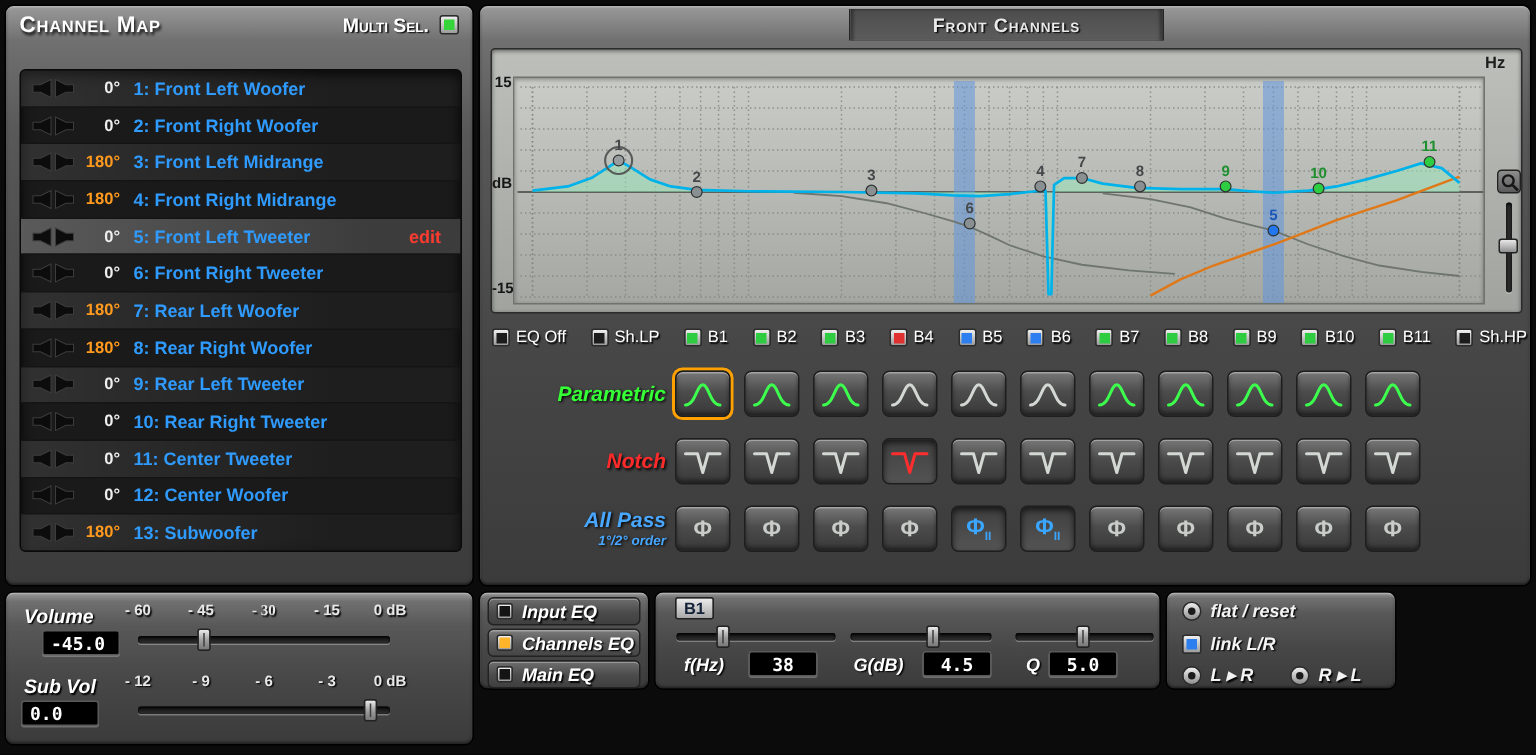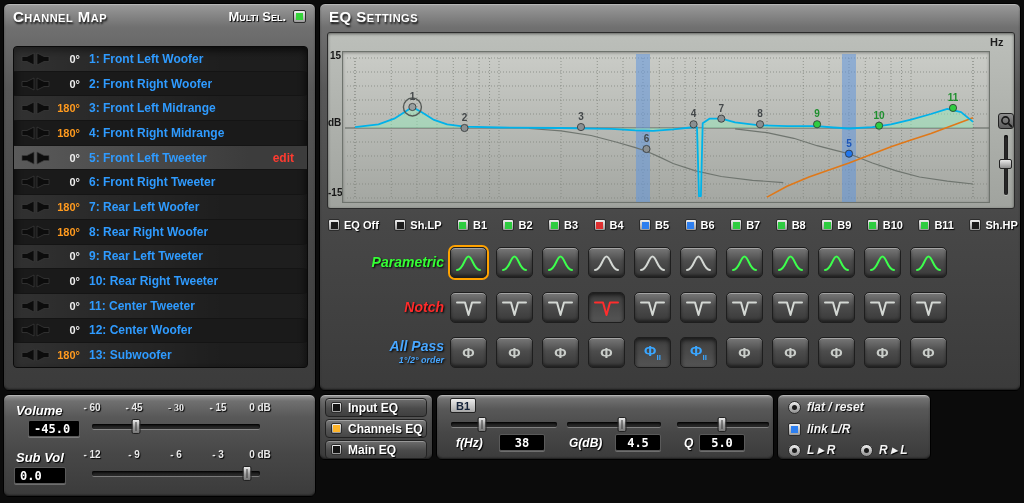--- a/index.html
+++ b/index.html
@@ -70,42 +70,42 @@
   #zoom-btn{position:absolute;left:670px;top:80px;width:16px;height:16px;border-radius:3px;border:1px solid #222;
     background:linear-gradient(180deg,#8e8e8e,#5c5c5c);display:flex;align-items:center;justify-content:center}
   #vtrack{position:absolute;left:676px;top:102px;width:4px;height:60px;background:#2a2a2a;
     box-shadow:0 1px 0 rgba(255,255,255,.3), inset 0 1px 2px #000;border-radius:2px}
   #vthumb{position:absolute;left:671px;top:126px;width:13px;height:10px;border:1px solid #222;border-radius:2px;
     background:linear-gradient(180deg,#e8e8e8,#909090)}
 
   #switch-row{position:absolute;left:8px;top:213px;width:690px;height:16px;display:flex;justify-content:space-between;align-items:center}
   .sw-item{display:flex;align-items:center;gap:4px}
   .sw-item .led{width:12px;height:12px}
-  .sw-label{font-size:11px;font-weight:bold;color:#fff;text-shadow:1px 1px 1px #000;white-space:nowrap}
+  .sw-label{font-size:11px;font-weight:normal;color:#fff;text-shadow:1px 1px 1px #000;white-space:nowrap}
 
   .flabel{position:absolute;left:8px;width:116px;text-align:right;font-style:italic;font-weight:bold;font-size:14px;
     text-shadow:1px 1px 2px #000;white-space:nowrap}
   .flabel.sub{font-size:9px;font-weight:bold}
   .fgrid{position:absolute;left:130px;display:grid;grid-template-columns:repeat(11,37px);column-gap:9px}
   .fbtn{width:37px;height:31px;border-radius:5px;border:1px solid #1e1e1e;display:flex;align-items:center;justify-content:center;
     background:linear-gradient(180deg,#787878,#4c4c4c 45%,#393939);
     box-shadow:inset 0 1px 0 rgba(255,255,255,.35), inset 0 -2px 3px rgba(0,0,0,.45)}
   .fbtn.sel{box-shadow:0 0 0 2px #ffa200, inset 0 1px 0 rgba(255,255,255,.35), inset 0 -2px 3px rgba(0,0,0,.45)}
   .fbtn.pressed{background:linear-gradient(180deg,#3f3f3f,#545454);box-shadow:inset 0 2px 4px rgba(0,0,0,.65)}
   .phi{font-size:15px;font-weight:bold;line-height:1}
   .phi sub{font-size:8px}
 
   
   #mode-panel{left:319px;top:394px;width:114px;height:66px;padding:1px}
   .mode-btn{position:relative;height:19px;margin:2px 4px;border-radius:4px;display:flex;align-items:center;gap:6px;padding:0 5px;
     background:linear-gradient(180deg,#6e6e6e,#4b4b4b 55%,#3f3f3f);border:1px solid #222;
     box-shadow:inset 0 1px 0 rgba(255,255,255,.3)}
   .mode-btn.sel{background:linear-gradient(180deg,#7c7c7c,#555 55%,#464646)}
   .mode-btn .led{width:11px;height:11px}
-  .mode-label{font-weight:bold;font-size:12px;color:#fff;text-shadow:1px 1px 1px #000;white-space:nowrap}
+  .mode-label{font-style:italic;font-weight:bold;font-size:12px;color:#fff;text-shadow:1px 1px 1px #000;white-space:nowrap}
 
   #band-panel{left:436px;top:394px;width:338px;height:66px}
   .chip{position:absolute;left:13px;top:3px;width:26px;height:15px;border:1px solid #222;border-radius:2px;
     background:linear-gradient(180deg,#ececec,#a8a8a8);color:#15233a;font-size:11px;font-weight:bold;
     display:flex;align-items:center;justify-content:center}
   .sl-label{position:absolute;font-style:italic;font-weight:bold;font-size:12px;color:#fff;text-shadow:1px 1px 1px #000;white-space:nowrap}
   .sl-track{position:absolute;height:5px;border-radius:2px;background:linear-gradient(180deg,#141414,#2e2e2e);
     box-shadow:0 1px 0 rgba(255,255,255,.3), inset 0 1px 2px #000}
 
   #lr-panel{left:777px;top:394px;width:154px;height:66px}
@@ -340,22 +340,22 @@
           <span class="tick" style="left: 75%;">- 3</span>
           <span class="tick" style="left: 100%;">0 dB</span>
         </div>
       <div class="htrack">
         <div class="hthumb" id="sub-thumb" style="left: 92%;"></div>
       </div>
     </div>
   </section>
 
   <section class="panel" id="eq-panel">
-    <div class="hdr">
-      <span class="title">EQ Settings</span>
+    <div class="tab">
+      <span>Front Channels</span>
     </div>
 
     <div id="graph">
       <span id="hz-label">Hz</span>
       <span class="dbl" style="top:17px">15</span>
       <span class="dbl" style="top:84px">dB</span>
       <span class="dbl" style="top:154px">-15</span>
       <svg id="plot-svg" width="648" height="152">
           <line x1="12" y1="6" x2="12" y2="146" stroke="#81857e" stroke-width="1" stroke-dasharray="1,2" opacity="0.8"></line>
           <line x1="12" y1="6" x2="12" y2="146" stroke="#81857e" stroke-width="1" stroke-dasharray="1,2" opacity="0.8"></line>

